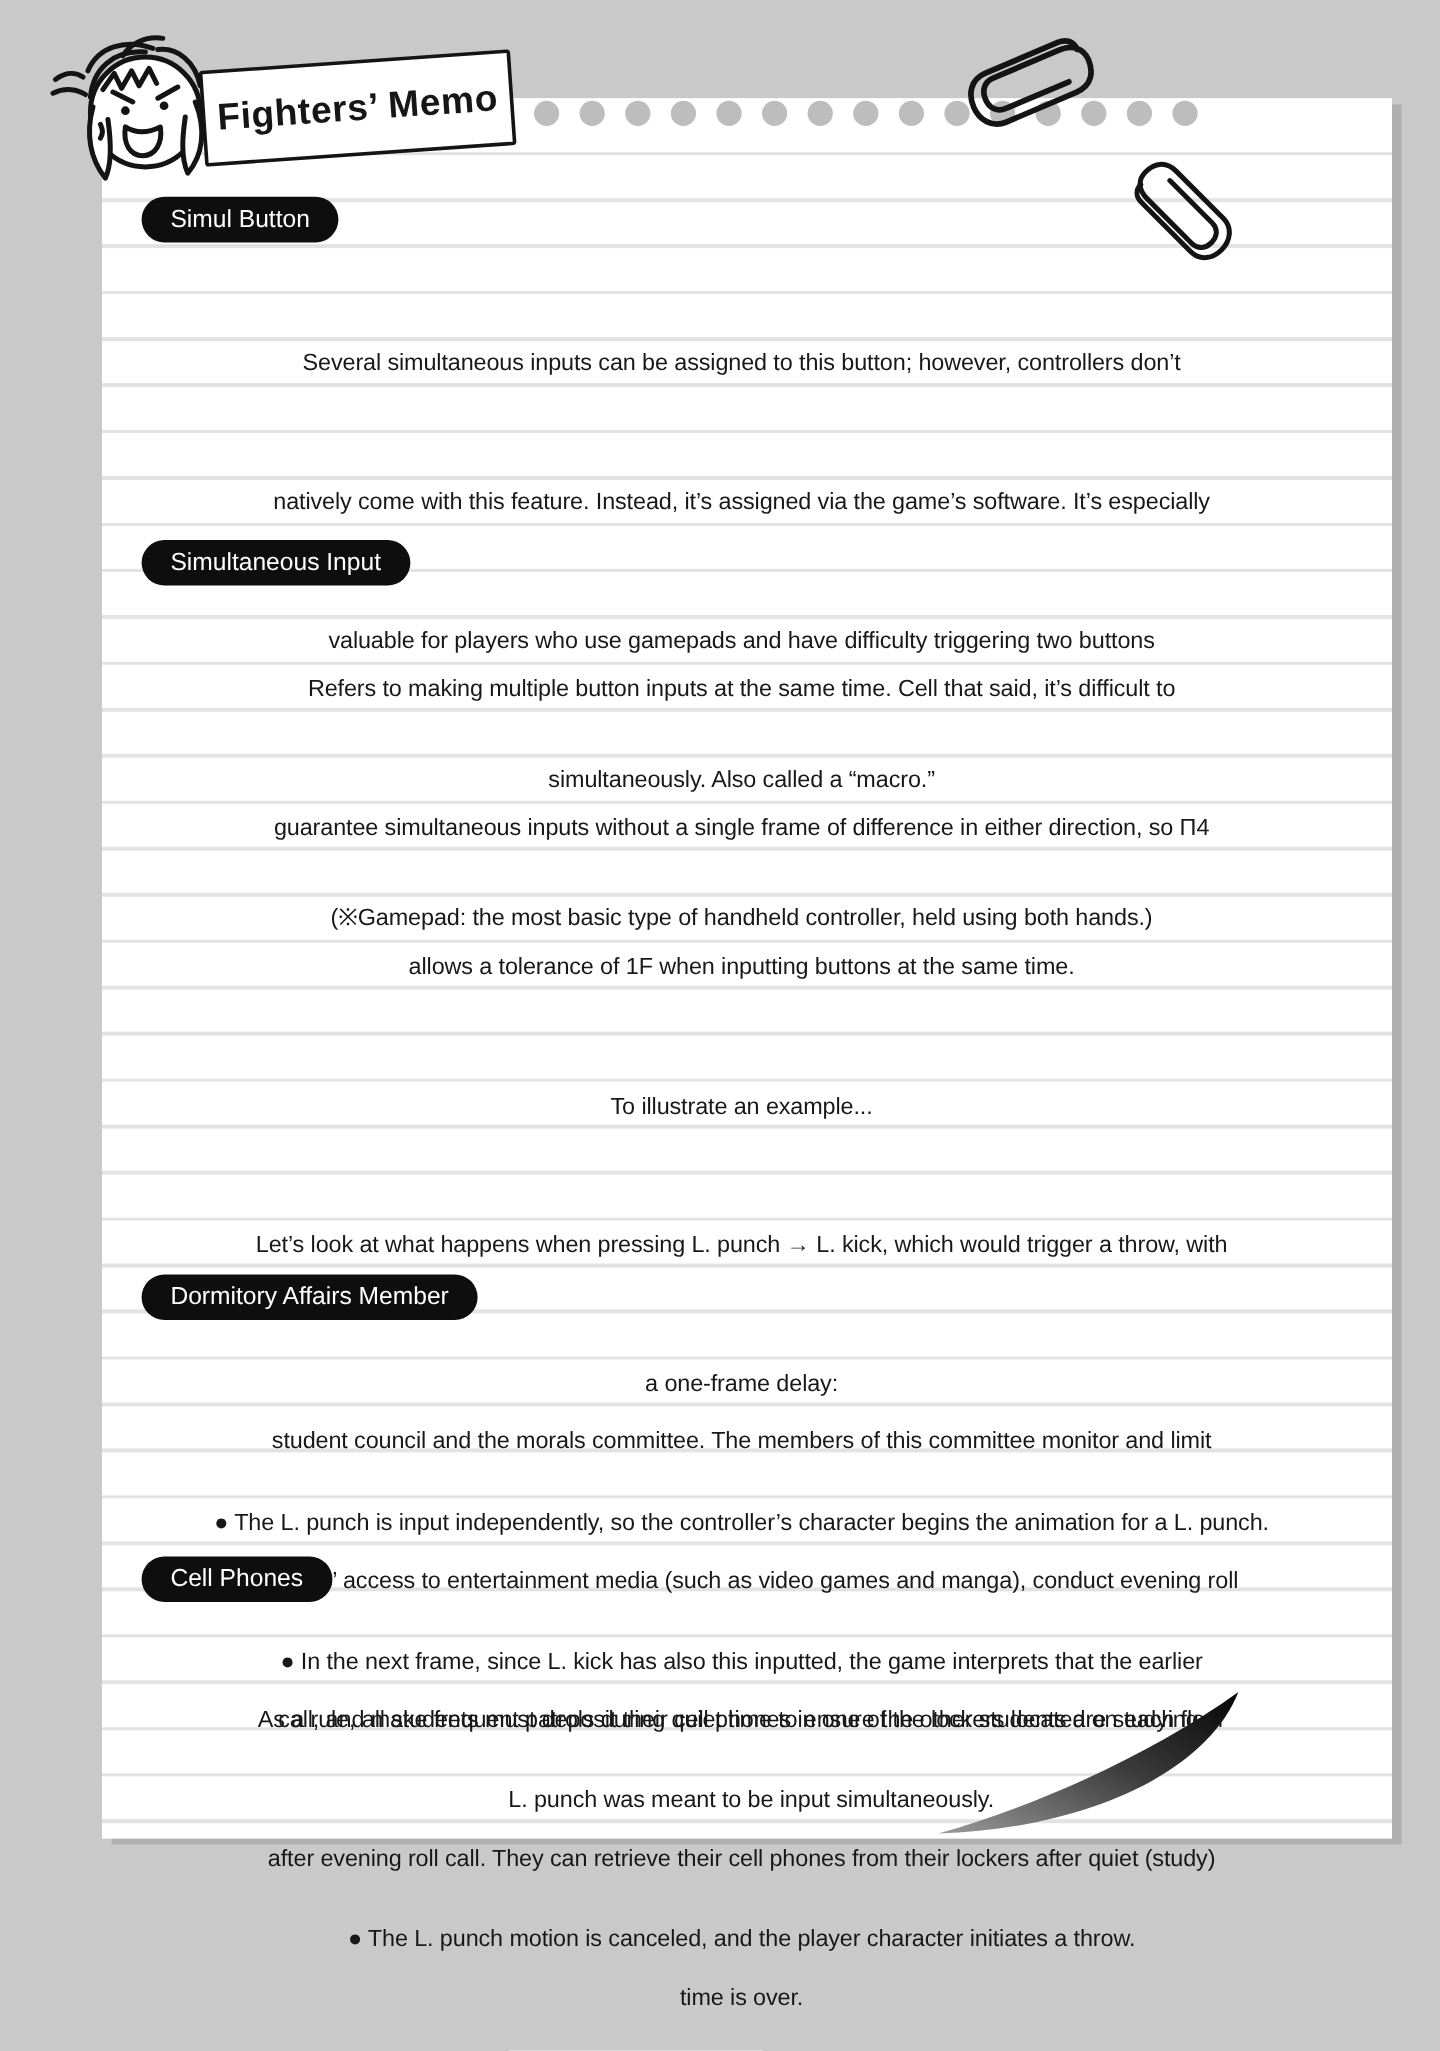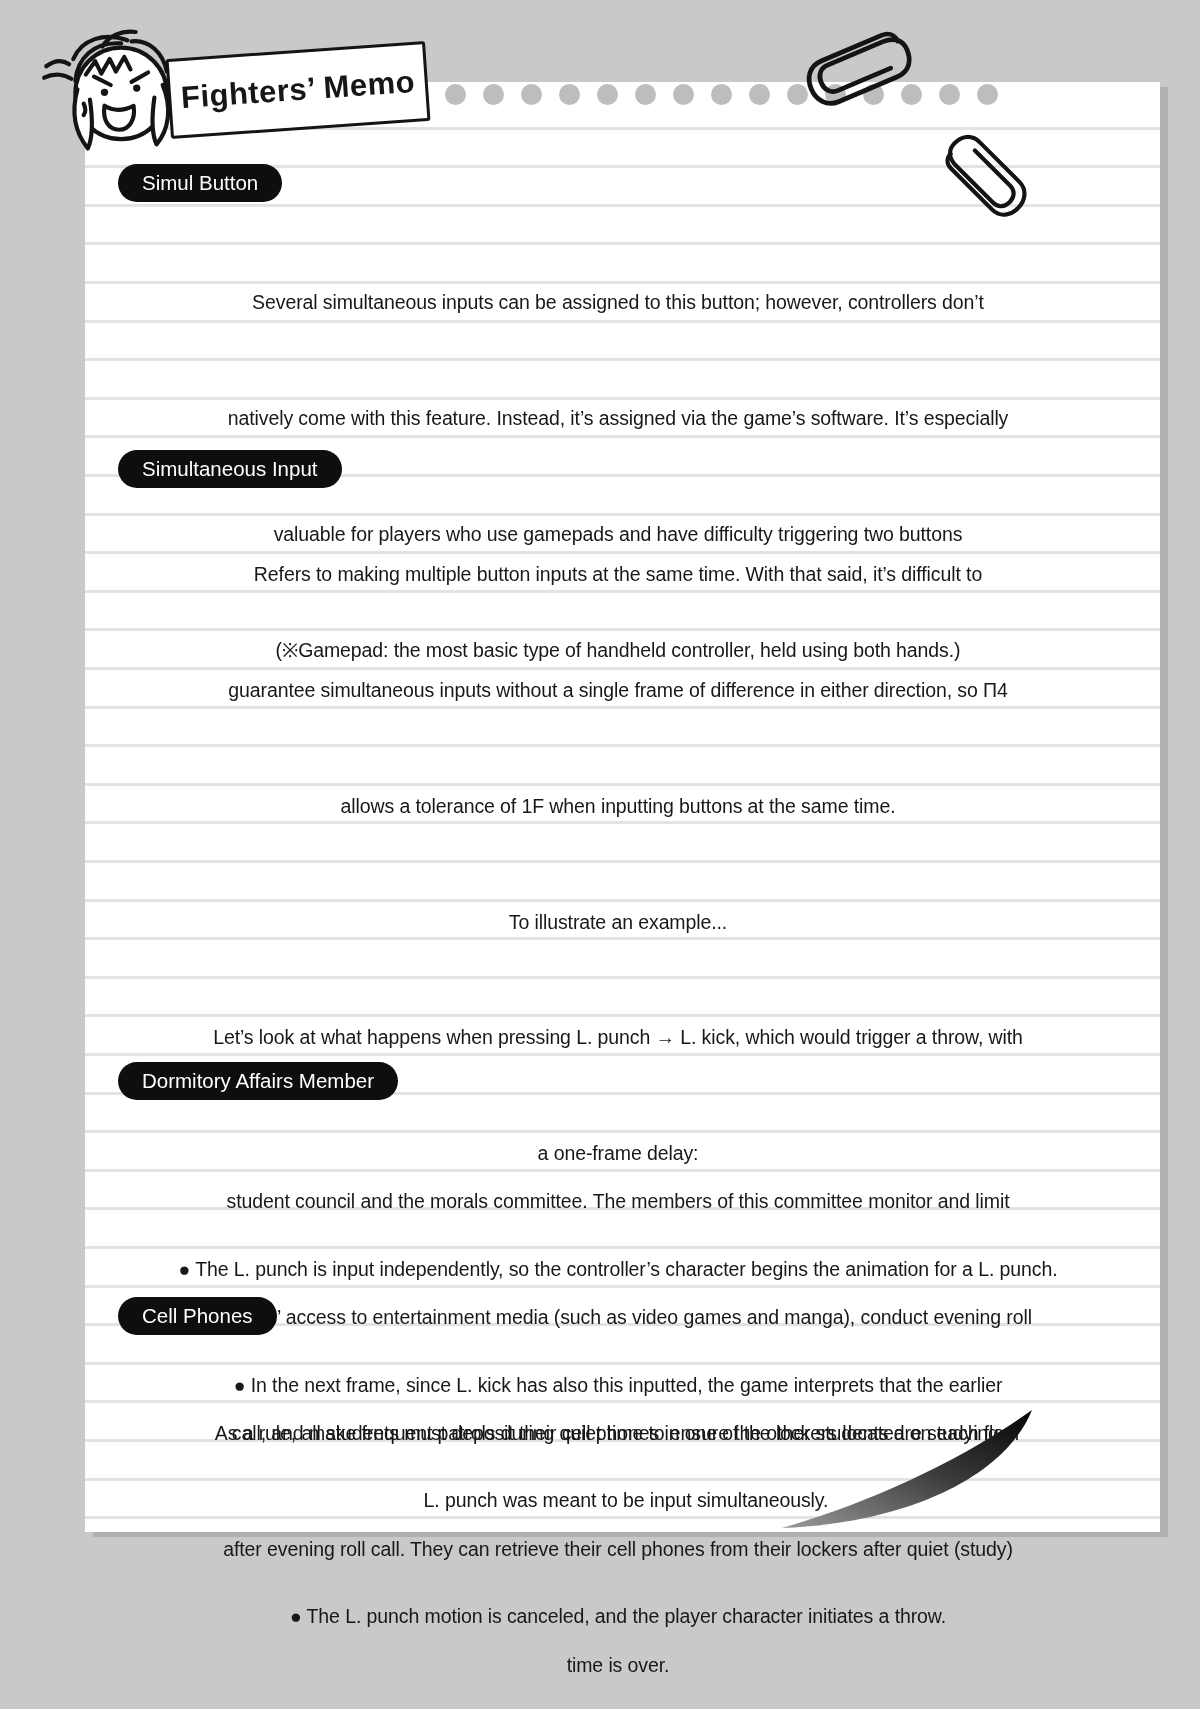--- a/index.html
+++ b/index.html
@@ -75,28 +75,29 @@
       <span class="hole"></span>
     </div>
 
     <div class="pill pill-1">
       <span>Simul Button</span>
     </div>
     <div class="body body-1">
       <div class="line">Several simultaneous inputs can be assigned to this button; however, controllers don’t</div>
       <div class="line">natively come with this feature. Instead, it’s assigned via the game’s software. It’s especially</div>
       <div class="line">valuable for players who use gamepads and have difficulty triggering two buttons</div>
+      <div class="line">simultaneously. Also called a “macro.”</div>
       <div class="line">(※Gamepad: the most basic type of handheld controller, held using both hands.)</div>
     </div>
 
     <div class="pill pill-2">
       <span>Simultaneous Input</span>
     </div>
     <div class="body body-2">
-      <div class="line">Refers to making multiple button inputs at the same time. With that said, it’s difficult to</div>
+      <div class="line">Refers to making multiple button inputs at the same time. Cell that said, it’s difficult to</div>
       <div class="line">guarantee simultaneous inputs without a single frame of difference in either direction, so Π4</div>
       <div class="line">allows a tolerance of 1F when inputting buttons at the same time.</div>
       <div class="line">To illustrate an example...</div>
       <div class="line">Let’s look at what happens when pressing L. punch → L. kick, which would trigger a throw, with</div>
       <div class="line">a one-frame delay:</div>
       <div class="line">● The L. punch is input independently, so the controller’s character begins the animation for a L. punch.</div>
       <div class="line">● In the next frame, since L. kick has also this inputted, the game interprets that the earlier</div>
       <div class="line">   L. punch was meant to be input simultaneously.</div>
       <div class="line">● The L. punch motion is canceled, and the player character initiates a throw.</div>
       

